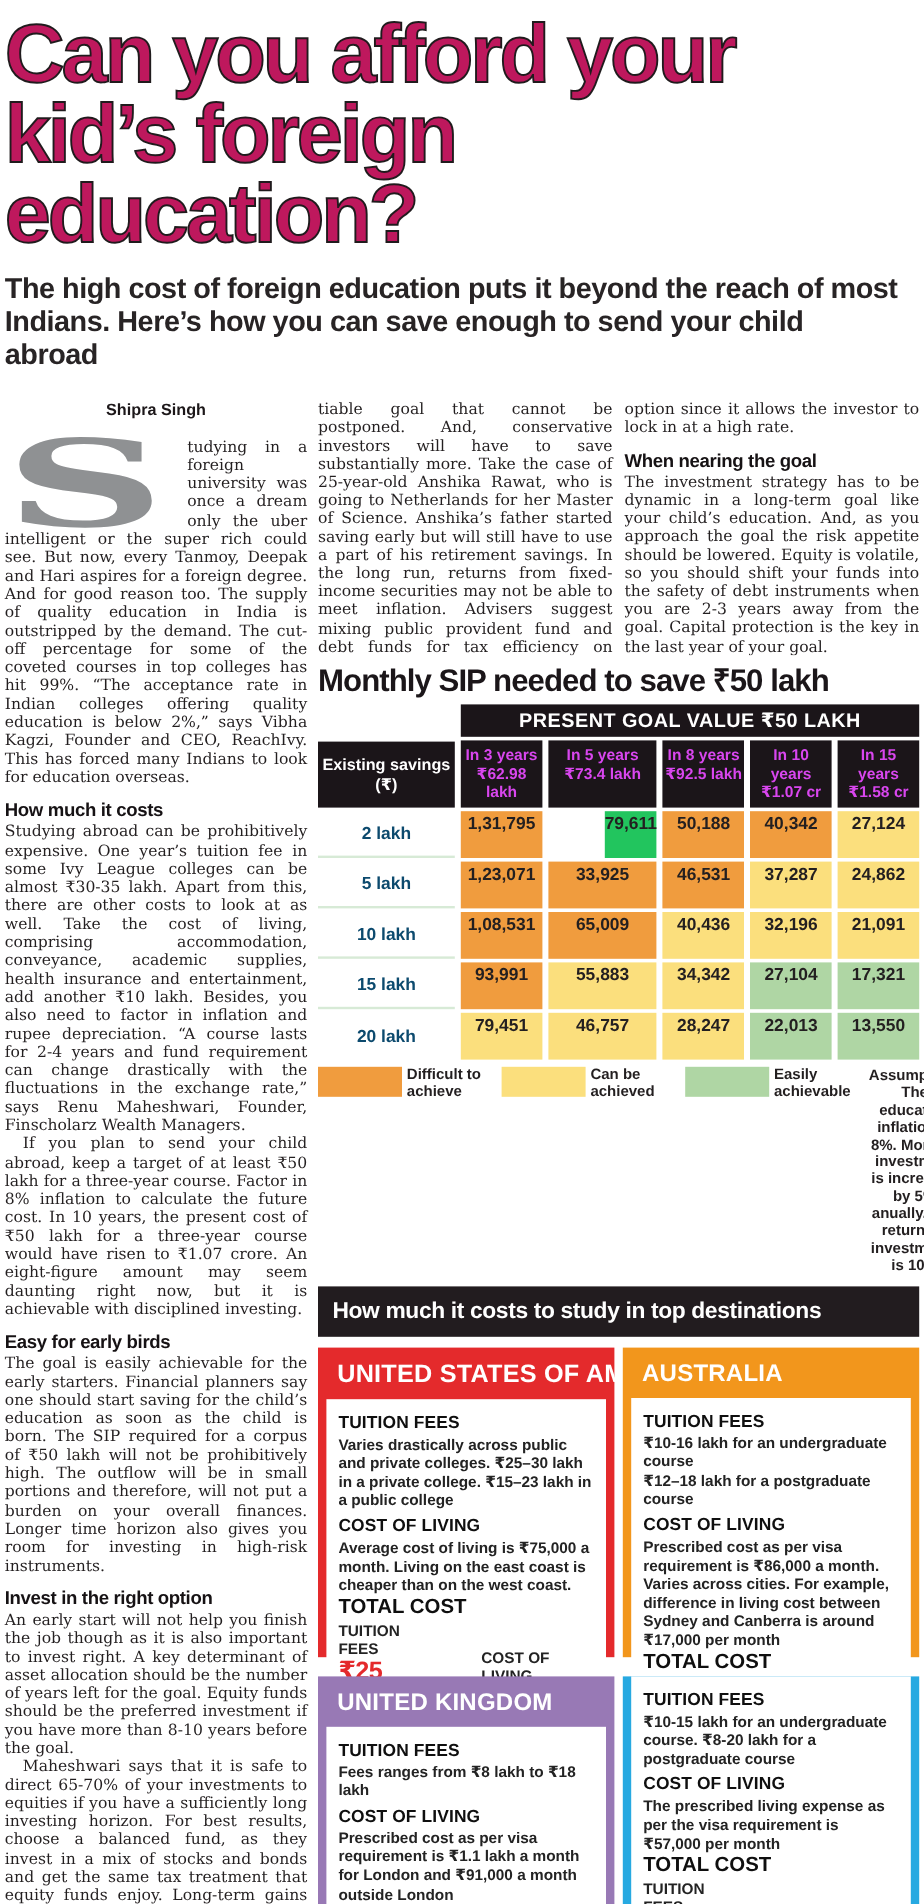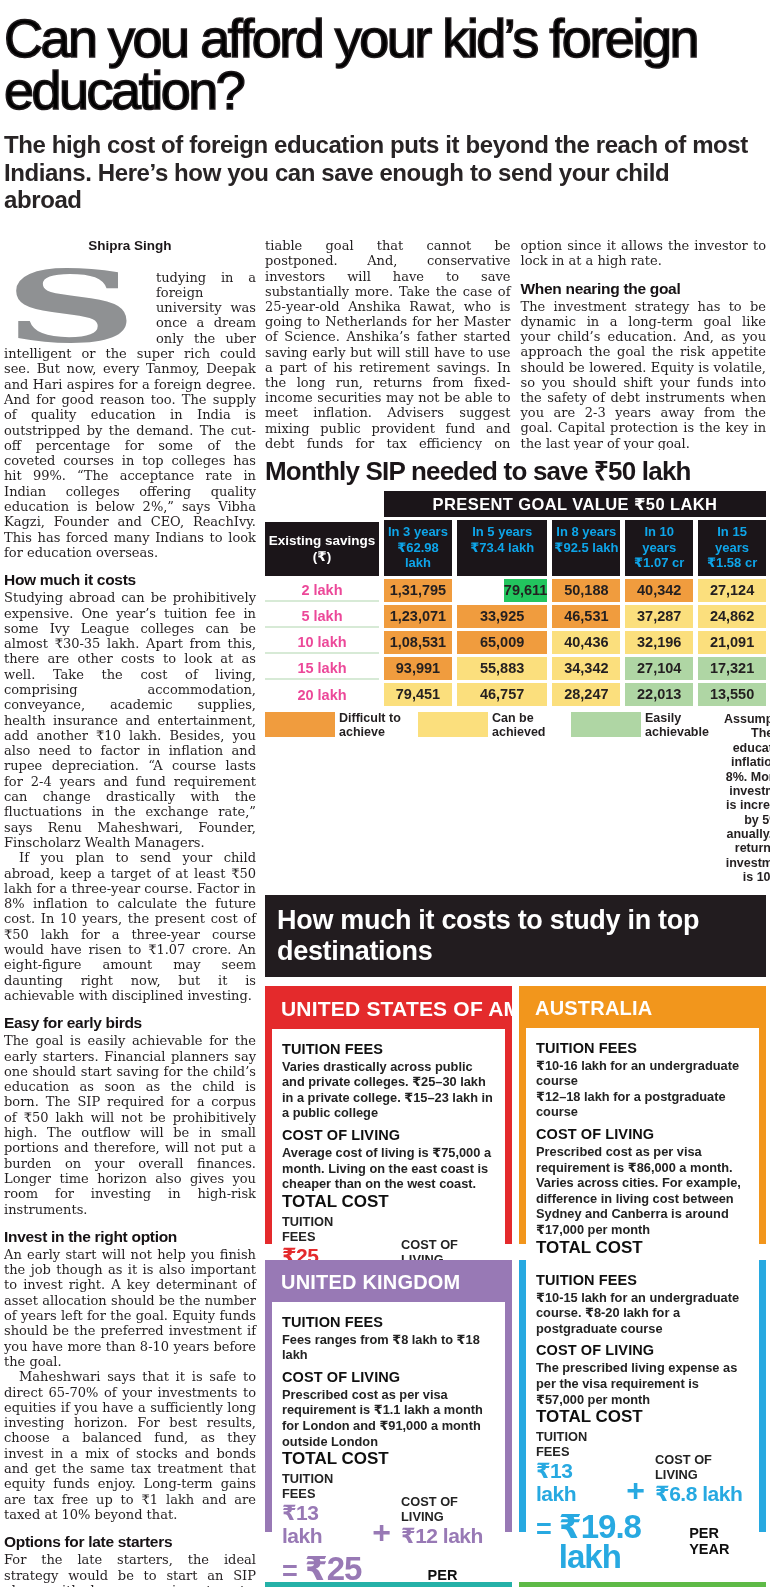--- a/index.html
+++ b/index.html
@@ -1,21 +1,21 @@
 <!DOCTYPE html>
 <html style="--bar_black: #1B1519; --banner_black: #221C1F; --body_text: #231F20; --dropcap_gray: #8F9193; --first_col_divider: #D7EAD6;"><head>
 <meta charset="utf-8">
 <style>
   html,body{margin:0;padding:0;background:#fff;}
   .page{position:relative;width:770px;height:1587px;overflow:hidden;background:#fff;
         color:var(--body_text,#231f20);font-family:"DejaVu Serif","Liberation Serif",serif;}
 
   
-  .headline{font-family:"Liberation Sans","DejaVu Sans",sans-serif;font-weight:400;
-            font-size:54px;line-height:.97;letter-spacing:-2.5px;color:#000000;
+  .headline{font-family:"Liberation Sans","DejaVu Sans",sans-serif;font-weight:700;
+            font-size:69px;line-height:.97;letter-spacing:-2.5px;color:#be185d;
             -webkit-text-stroke:1.6px #201b1d;margin:12px 0 14px 4px;width:724px;}
   .subhead{font-family:"Liberation Sans","DejaVu Sans",sans-serif;font-weight:700;
            font-size:24px;line-height:1.16;letter-spacing:-.4px;color:#282425;
            margin:0 0 0 4px;width:744px;}
 
   
   .content{display:flex;gap:9px;padding:24px 4px 0 4px;}
   .col-left{width:252px;flex:none;font-size:13px;line-height:15.3px;text-align:justify;}
   .byline{text-align:center;font-family:"Liberation Sans",sans-serif;font-weight:700;
           font-size:13.5px;margin:0 0 16px 0;color:#1c1719;}
@@ -33,38 +33,38 @@
   
   .sip-title{font-family:"Liberation Sans",sans-serif;font-weight:700;font-size:26px;
              letter-spacing:-.8px;line-height:1;margin:8px 0 7px;color:#1b1619;}
   .sip-grid{display:grid;grid-template-columns:114px repeat(5,1fr);gap:3px 5px;
             font-family:"Liberation Sans","DejaVu Sans",sans-serif;}
   .sg-corner{grid-column:1;grid-row:1/3;background:var(--bar_black,#1b1519);color:#fff;
              display:flex;align-items:center;justify-content:center;text-align:center;
              font-weight:700;font-size:13.5px;line-height:1.18;padding:3px;margin-top:31px;}
   .sg-span{grid-column:2/7;background:var(--bar_black,#1b1519);color:#fff;text-align:center;
            font-weight:700;font-size:16.5px;letter-spacing:.4px;padding:4px 0 3px;}
-  .sg-colh{background:var(--bar_black,#1b1519);color:#0ea5e9;text-align:center;font-weight:700;
+  .sg-colh{background:var(--bar_black,#1b1519);color:#d946ef;text-align:center;font-weight:700;
            font-size:13px;line-height:1.2;padding:4px 1px 5px;}
   .sg-rowh{display:flex;align-items:center;justify-content:center;font-weight:700;font-size:14.5px;
-           border-bottom:2px solid var(--first_col_divider,#d7ead6);color:#ec4899;}
+           border-bottom:2px solid var(--first_col_divider,#d7ead6);color:#0c4a6e;}
   .sip-grid .sg-rowh:nth-last-child(6){border-bottom:none;}
-  .sg-cell{text-align:center;font-weight:700;font-size:14.5px;padding:3px 0 4px;color:#231f20;
+  .sg-cell{text-align:center;font-weight:700;font-size:14.5px;padding:3px 0 20px;color:#231f20;
            display:flex;align-items:center;justify-content:center;}
 
   .legend-row{display:flex;align-items:flex-start;gap:9px;margin-top:6px;
               font-family:"Liberation Sans",sans-serif;font-weight:700;font-size:12.5px;line-height:1.1;}
   .legend-item{display:flex;gap:4px;}
   .swatch{width:13px;height:25px;flex:none;background:var(--accent);}
   .legend-item span{width:70px;}
   .assumption{margin-left:auto;width:292px;text-align:center;font-size:12.5px;line-height:1.15;}
 
   
   .banner{margin-top:10px;background:var(--banner_black,#221c1f);color:#fff;
-          font-family:"Liberation Sans",sans-serif;font-weight:700;font-size:27px;
+          font-family:"Liberation Sans",sans-serif;font-weight:700;font-size:19px;
           letter-spacing:-.3px;padding:10px 12px;}
   .cards{margin-top:9px;}
   .card-row{display:flex;gap:7px;}
   .row-1{height:258px;margin-bottom:16px;}
   .row-2{height:272px;margin-bottom:50px;}
   .row-3{height:230px;}
   .card{flex:1;min-width:0;background:var(--accent);padding:0 7px 7px;display:flex;flex-direction:column;}
   .card-h{color:#fff;font-family:"Liberation Sans",sans-serif;font-weight:700;font-size:20px;
           line-height:1;padding:12px 9px 10px;letter-spacing:.2px;white-space:nowrap;}
   .card-b{background:#fff;padding:6px 10px 10px;flex:1;display:flex;flex-direction:column;

